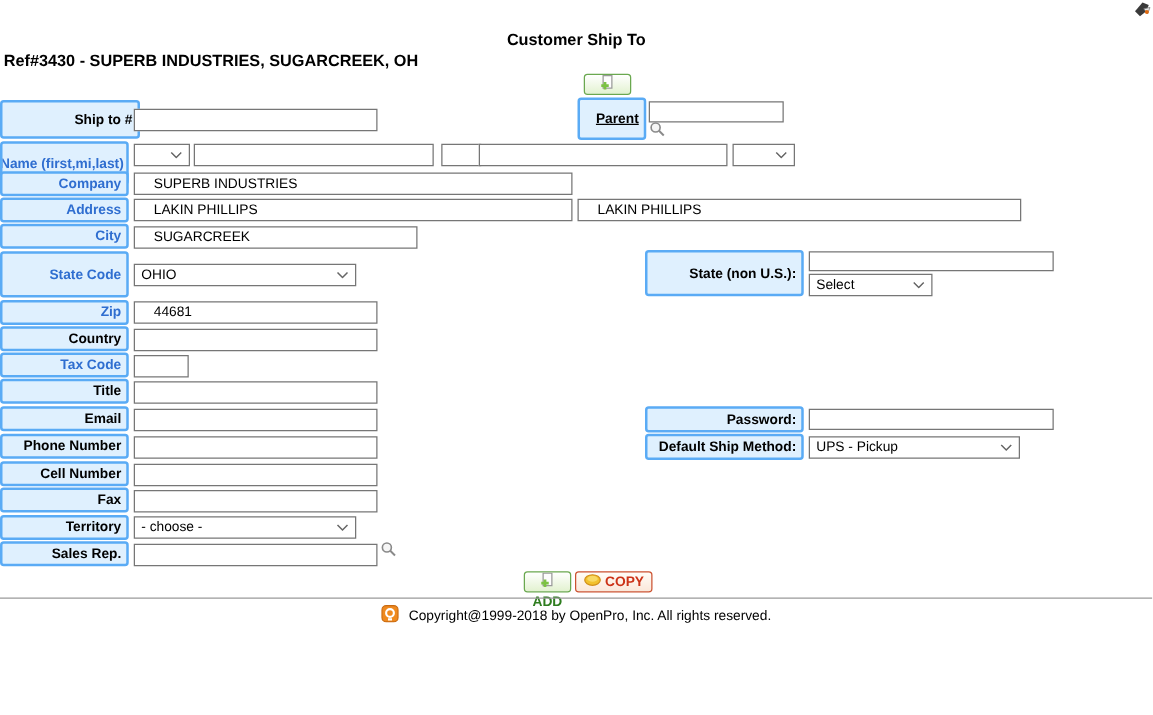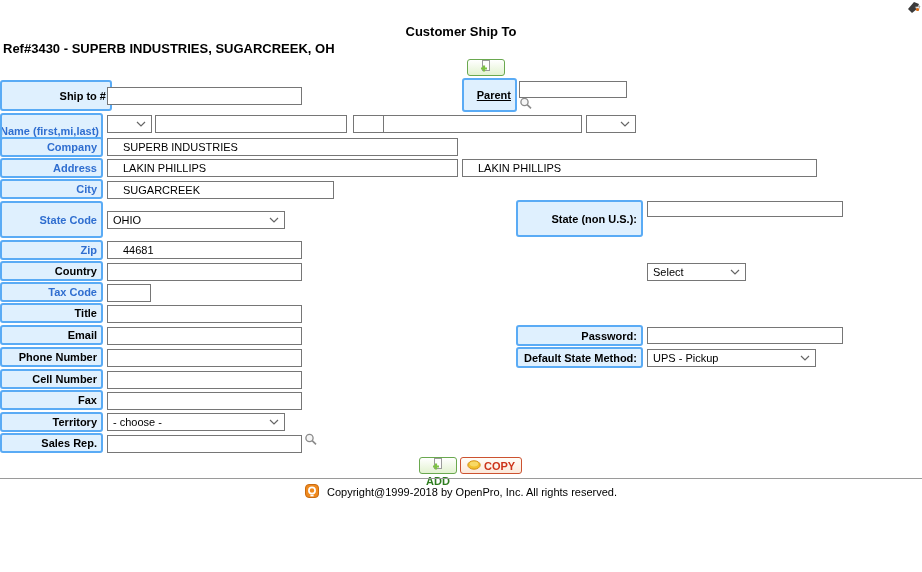--- a/index.html
+++ b/index.html
@@ -189,34 +189,34 @@
     <svg width="14" height="14" viewBox="0 0 14 14">
       <circle cx="5.5" cy="5" r="3.6" fill="#f6f6f6" stroke="#8a8a8a" stroke-width="1.3"></circle>
       <line x1="8.2" y1="7.6" x2="12" y2="11.4" stroke="#8a8a8a" stroke-width="1.6"></line>
     </svg>
   </div>
 
   <div class="abs cell black" style="top:200px; left:516px; width:127px; height:37px;">
       <span>State (non U.S.):</span>
     </div>
   <input class="inp" style="top: 201px; left: 647px; width: 196px; height: 16px;" value="">
-  <div class="sel" style="top:219px; left:647px; width:99px;margin-top:44px;">
+  <div class="sel" style="top:219px; left:647px; width:99px;">
     <span>Select</span>
     <svg width="10" height="6" viewBox="0 0 10 6">
         <polyline points="1,1 5,5 9,1" stroke="#666" stroke-width="1.2" fill="none"></polyline>
       </svg>
   </div>
 
   <div class="abs cell black" style="top:325px; left:516px; width:127px; height:21px;">
       <span>Password:</span>
     </div>
   <input class="inp" style="top: 327px; left: 647px; width: 196px; height: 17px;" value="">
 
   <div class="abs cell black" style="top:347px; left:516px; width:127px; height:21px;">
-      <span>Default State Method:</span>
+      <span>Default Ship Method:</span>
     </div>
   <div class="sel" style="top:349px; left:647px; width:169px;">
     <span>UPS - Pickup</span>
     <svg width="10" height="6" viewBox="0 0 10 6">
         <polyline points="1,1 5,5 9,1" stroke="#666" stroke-width="1.2" fill="none"></polyline>
       </svg>
   </div>
 
   <div class="btn btn-add" style="top:457px; left:419px;">
     <span>

